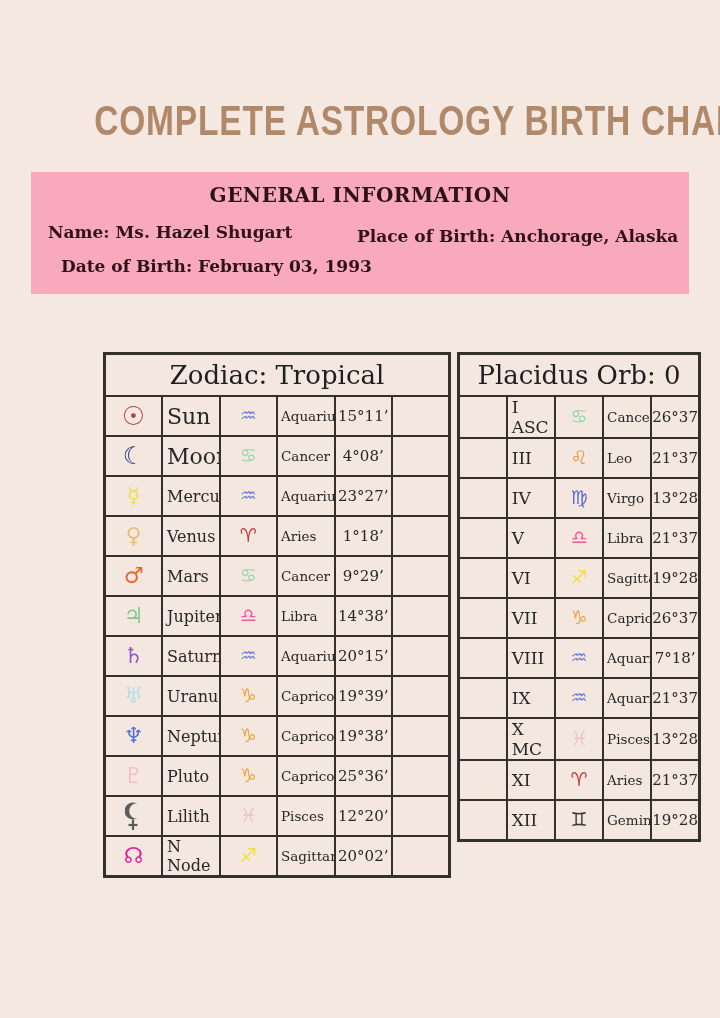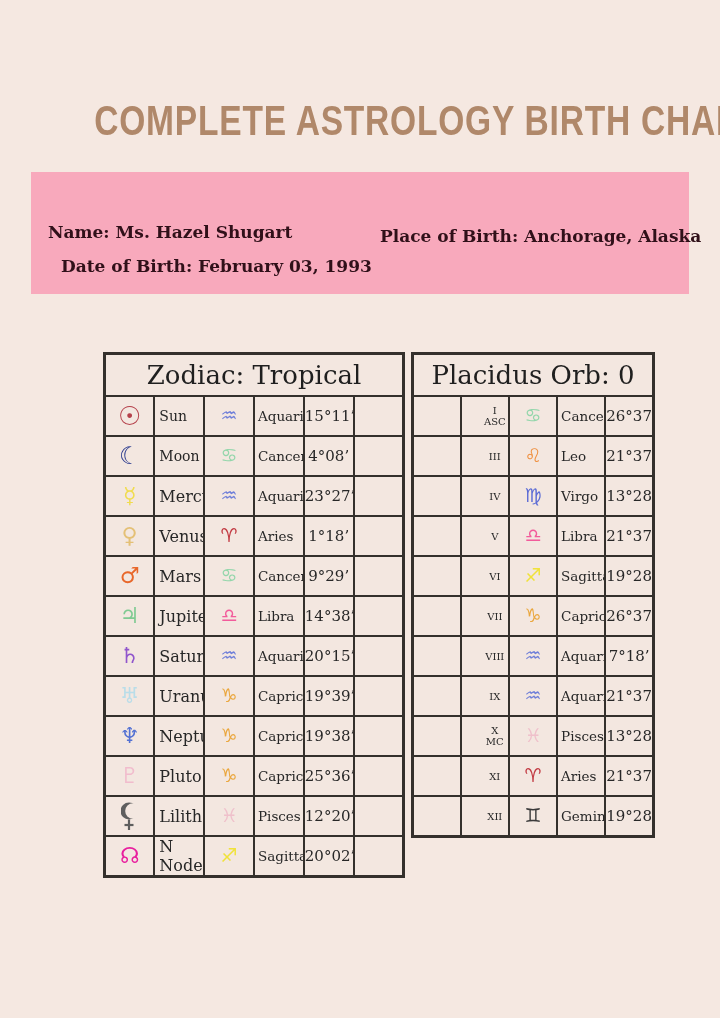--- a/index.html
+++ b/index.html
@@ -38,21 +38,21 @@
     letter-spacing:0.5px;
     color:#2e1018;
   }
   .info-field{
     position:absolute;
     font-size:17px;font-weight:600;
     color:#301019;white-space:nowrap;
   }
   .f-name {left:17px;top:50px;}
   .f-dob  {left:30px;top:84px;}
-  .f-place{left:349px;top:54px;}
+  .f-place{left:326px;top:54px;}
   .f-time {left:337px;top:85px;}
   
   .tables{
     position:absolute;left:103px;top:352px;
     display:flex;gap:6px;align-items:flex-start;
   }
   table{
     border-collapse:collapse;
     background:#f3e7e0;
     table-layout:fixed;
@@ -61,32 +61,32 @@
   table{border-width:3px;}
   th{
     height:38px;
     font-size:26px;font-weight:400;
     font-family:"DejaVu Serif","Liberation Serif",serif;
     color:#1f1f1f;
     text-align:center;
   }
   td{height:38px;padding:0;overflow:hidden;}
   
-  .t-zodiac{width:302px;}
+  .t-zodiac{width:348px;}
   .t-zodiac .c-picon {width:36px;text-align:center;}
   .t-zodiac .c-pname {width:74px;font-size:16px;padding-left:4px;}
   .t-zodiac .c-sicon {width:30px;text-align:center;}
   .t-zodiac .c-sname {width:86px;font-size:13.5px;padding-left:3px;}
   .t-zodiac .c-deg   {width:56px;font-size:15px;text-align:center;}
   .t-zodiac .c-empty {width:14px;}
-  .t-zodiac .big     {font-size:14px;}
+  .t-zodiac .big     {font-size:22px;}
   
   .t-houses{width:244px;}
   .t-houses .c-empty {width:12px;}
-  .t-houses .c-house {width:52px;font-size:10px;padding-left:20px;text-align:center;}
+  .t-houses .c-house {width:52px;font-size:17px;padding-left:4px;}
   .t-houses .c-sicon {width:30px;text-align:center;}
   .t-houses .c-sname {width:86px;font-size:13.5px;padding-left:3px;}
   .t-houses .c-deg   {width:58px;font-size:15px;text-align:center;}
   
   .glyph{
     font-family:"DejaVu Sans",sans-serif;
     font-size:22px;line-height:1;
     display:inline-block;
   }
   .glyph.sun{font-size:26px;}
@@ -101,20 +101,21 @@
 </head>
 <body>
 
 <div class="page">
 
   <div class="title-wrap">
     <h1>COMPLETE ASTROLOGY BIRTH CHART</h1>
   </div>
 
   <div class="info-box">
+    <p class="info-heading">GENERAL INFORMATION</p>
     <span class="info-field f-name">Name: Ms. Hazel Shugart</span>
     <span class="info-field f-dob">Date of Birth: February 03, 1993</span>
     <span class="info-field f-place">Place of Birth: Anchorage, Alaska</span>
   </div>
 
   <div class="tables">
 
     <table class="t-zodiac">
       <tbody>
           <tr>

